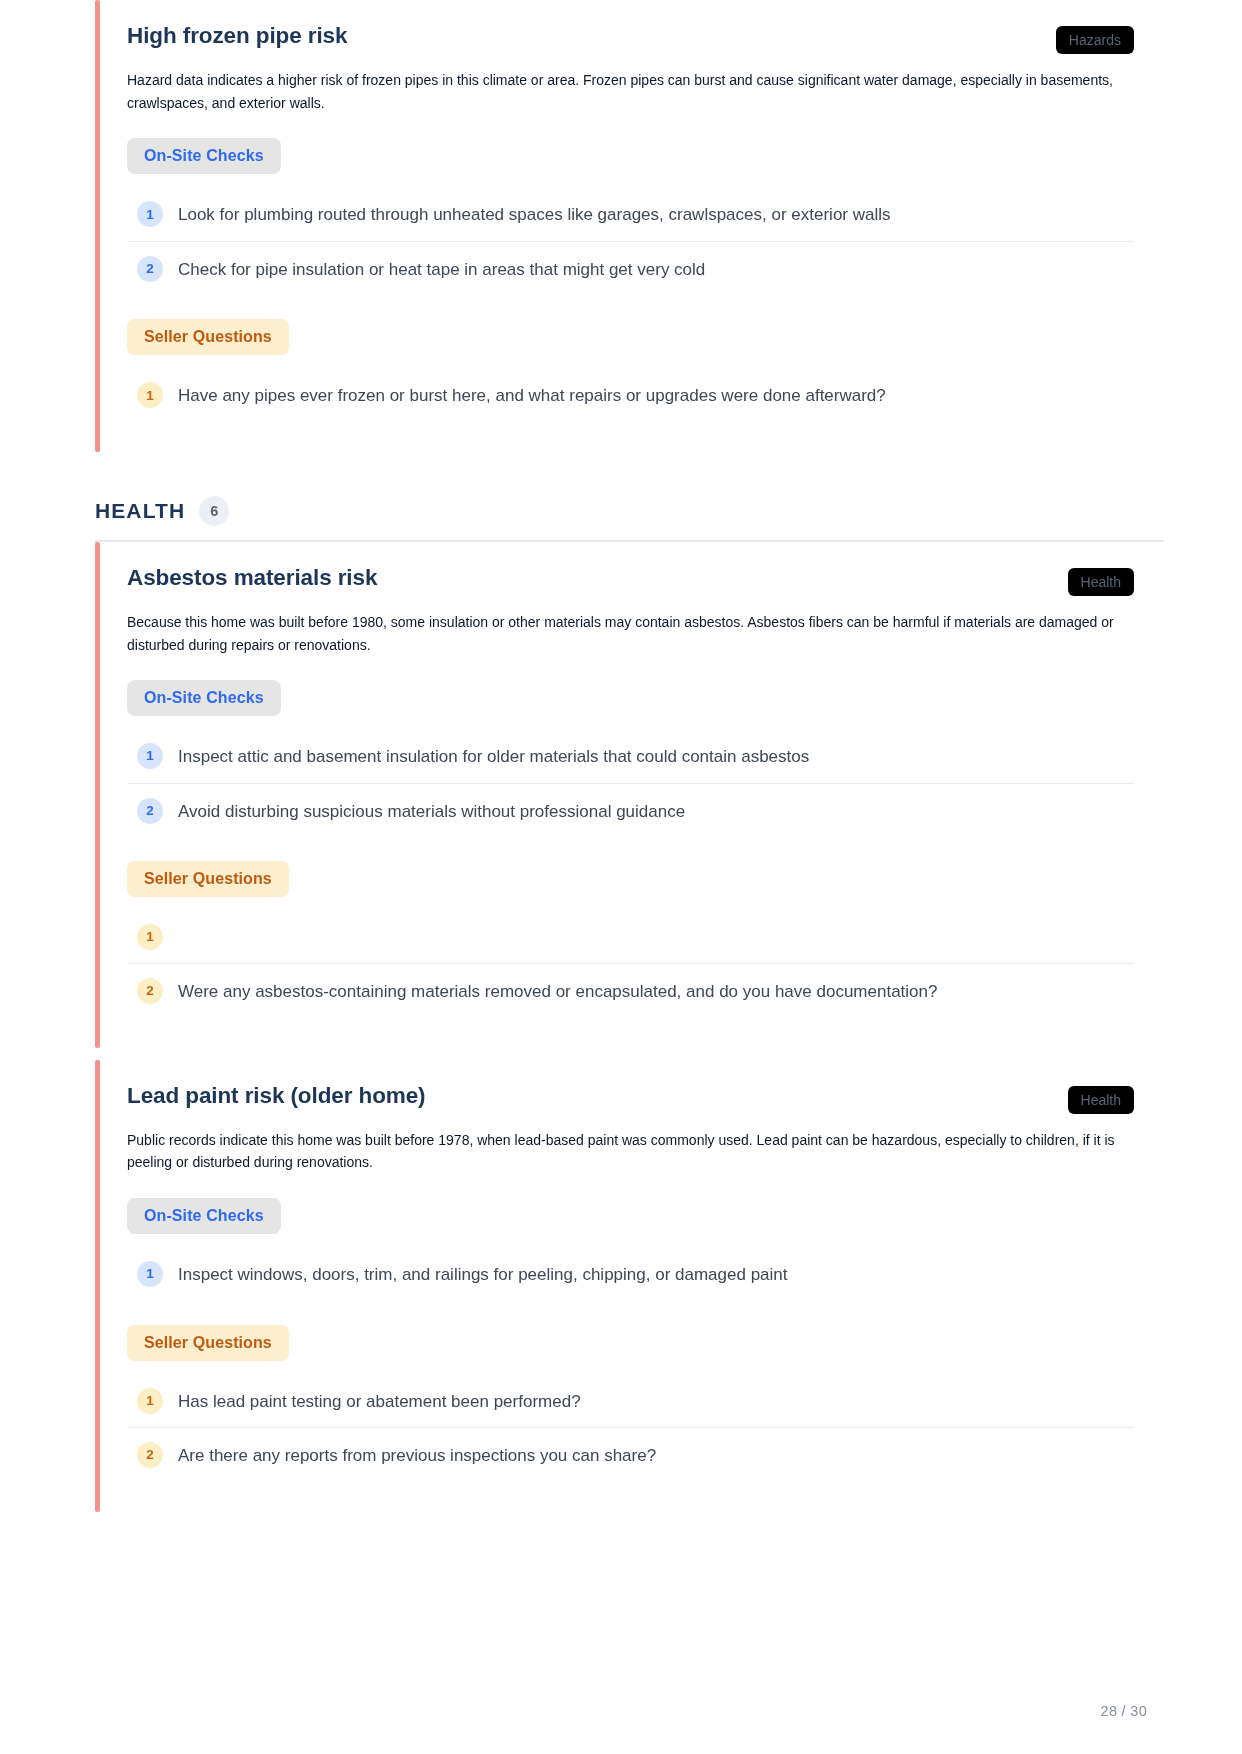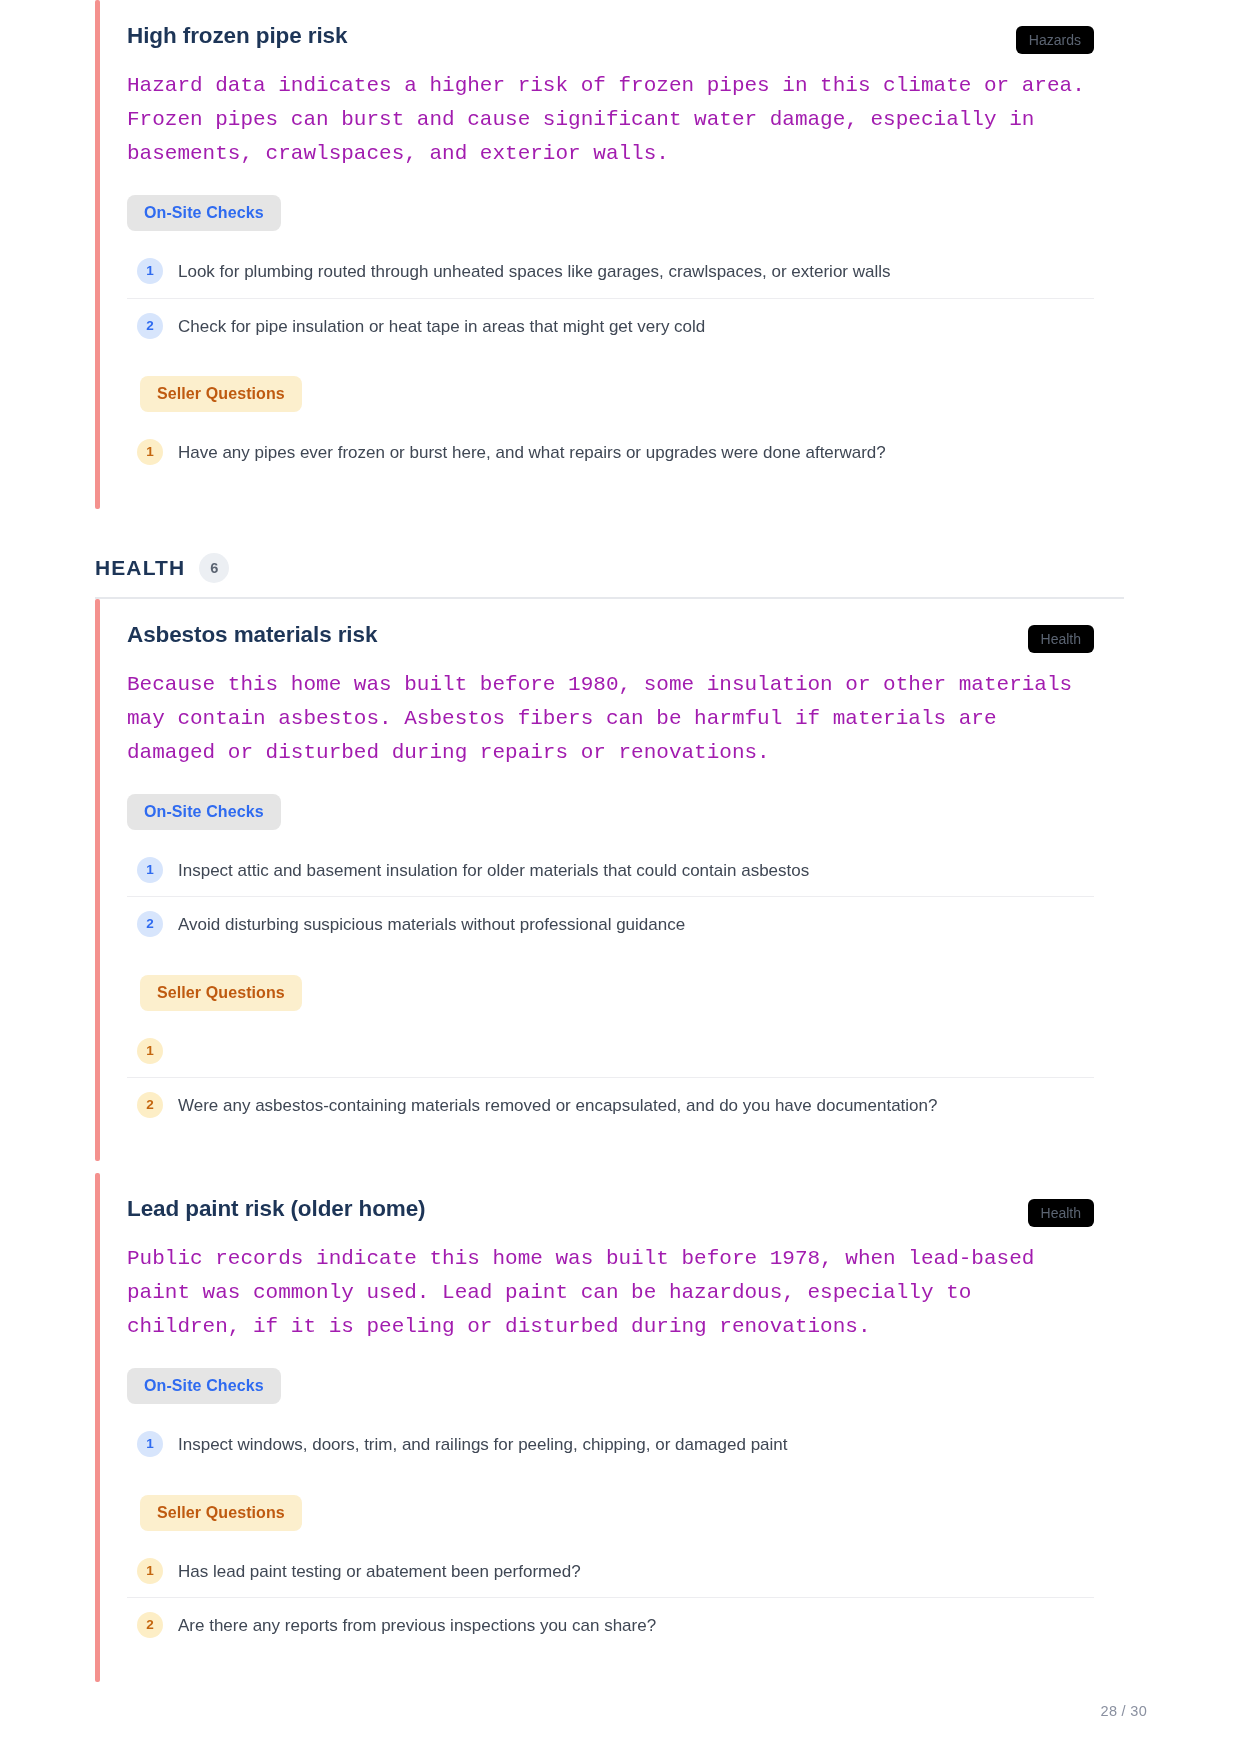--- a/index.html
+++ b/index.html
@@ -16,21 +16,21 @@
     position: relative;
     width: 1242px;
     height: 1754px;
     background: #ffffff;
     padding: 0;
     overflow: hidden;
   }
 
   .content {
     padding-left: 95px;
-    padding-right: 118px;
+    padding-right: 78px;
     padding-top: 0;
   }
 
   
   .risk-card {
     position: relative;
     padding: 22px 30px 30px 32px;
     background: #ffffff;
   }
   .risk-card::before {
@@ -66,45 +66,43 @@
     color: #5b6472;
     font-size: 14px;
     font-weight: 400;
     padding: 6px 13px;
     border-radius: 6px;
     white-space: nowrap;
   }
 
   .card-desc {
     margin-top: 15px;
-    font-size: 21px;
+    font-size: 14px;
     line-height: 1.62;
-    color: #a21caf;
+    color: #0f172a;
     max-width: 1010px;
-    font-family: Liberation Mono, monospace;
   }
 
   
   .pill {
     display: inline-block;
     margin-top: 24px;
     font-size: 16px;
     font-weight: 700;
     padding: 9px 17px;
     border-radius: 8px;
     letter-spacing: 0.1px;
   }
   .pill.checks {
     background: #e5e5e5;
     color: #2f6bf0;
   }
   .pill.questions {
     background: #fcefcd;
     color: #bf5a10;
-    margin-left: 13px;
   }
 
   
   .items { margin-top: 13px; }
 
   .item-row {
     display: flex;
     align-items: flex-start;
     gap: 15px;
     padding: 13px 0 13px 10px;

